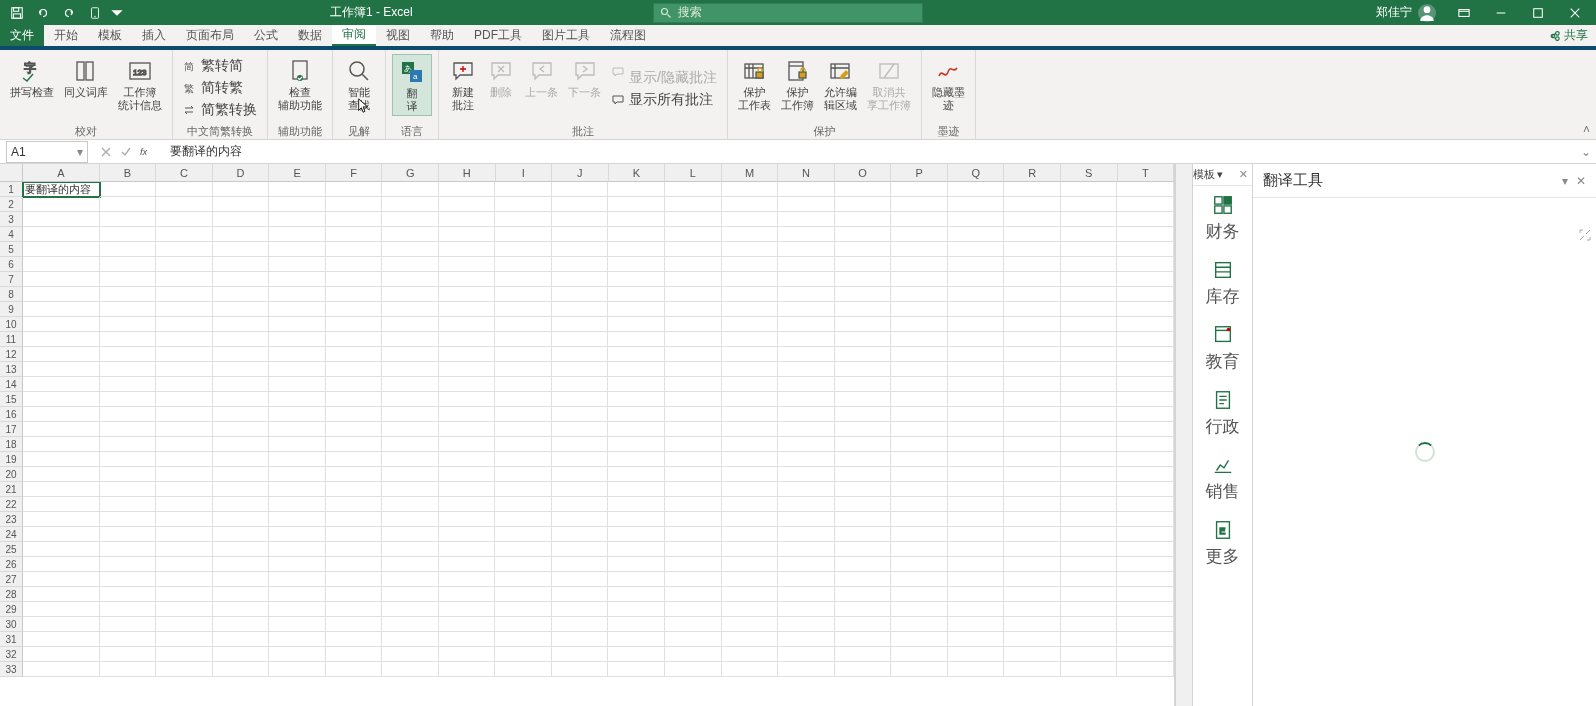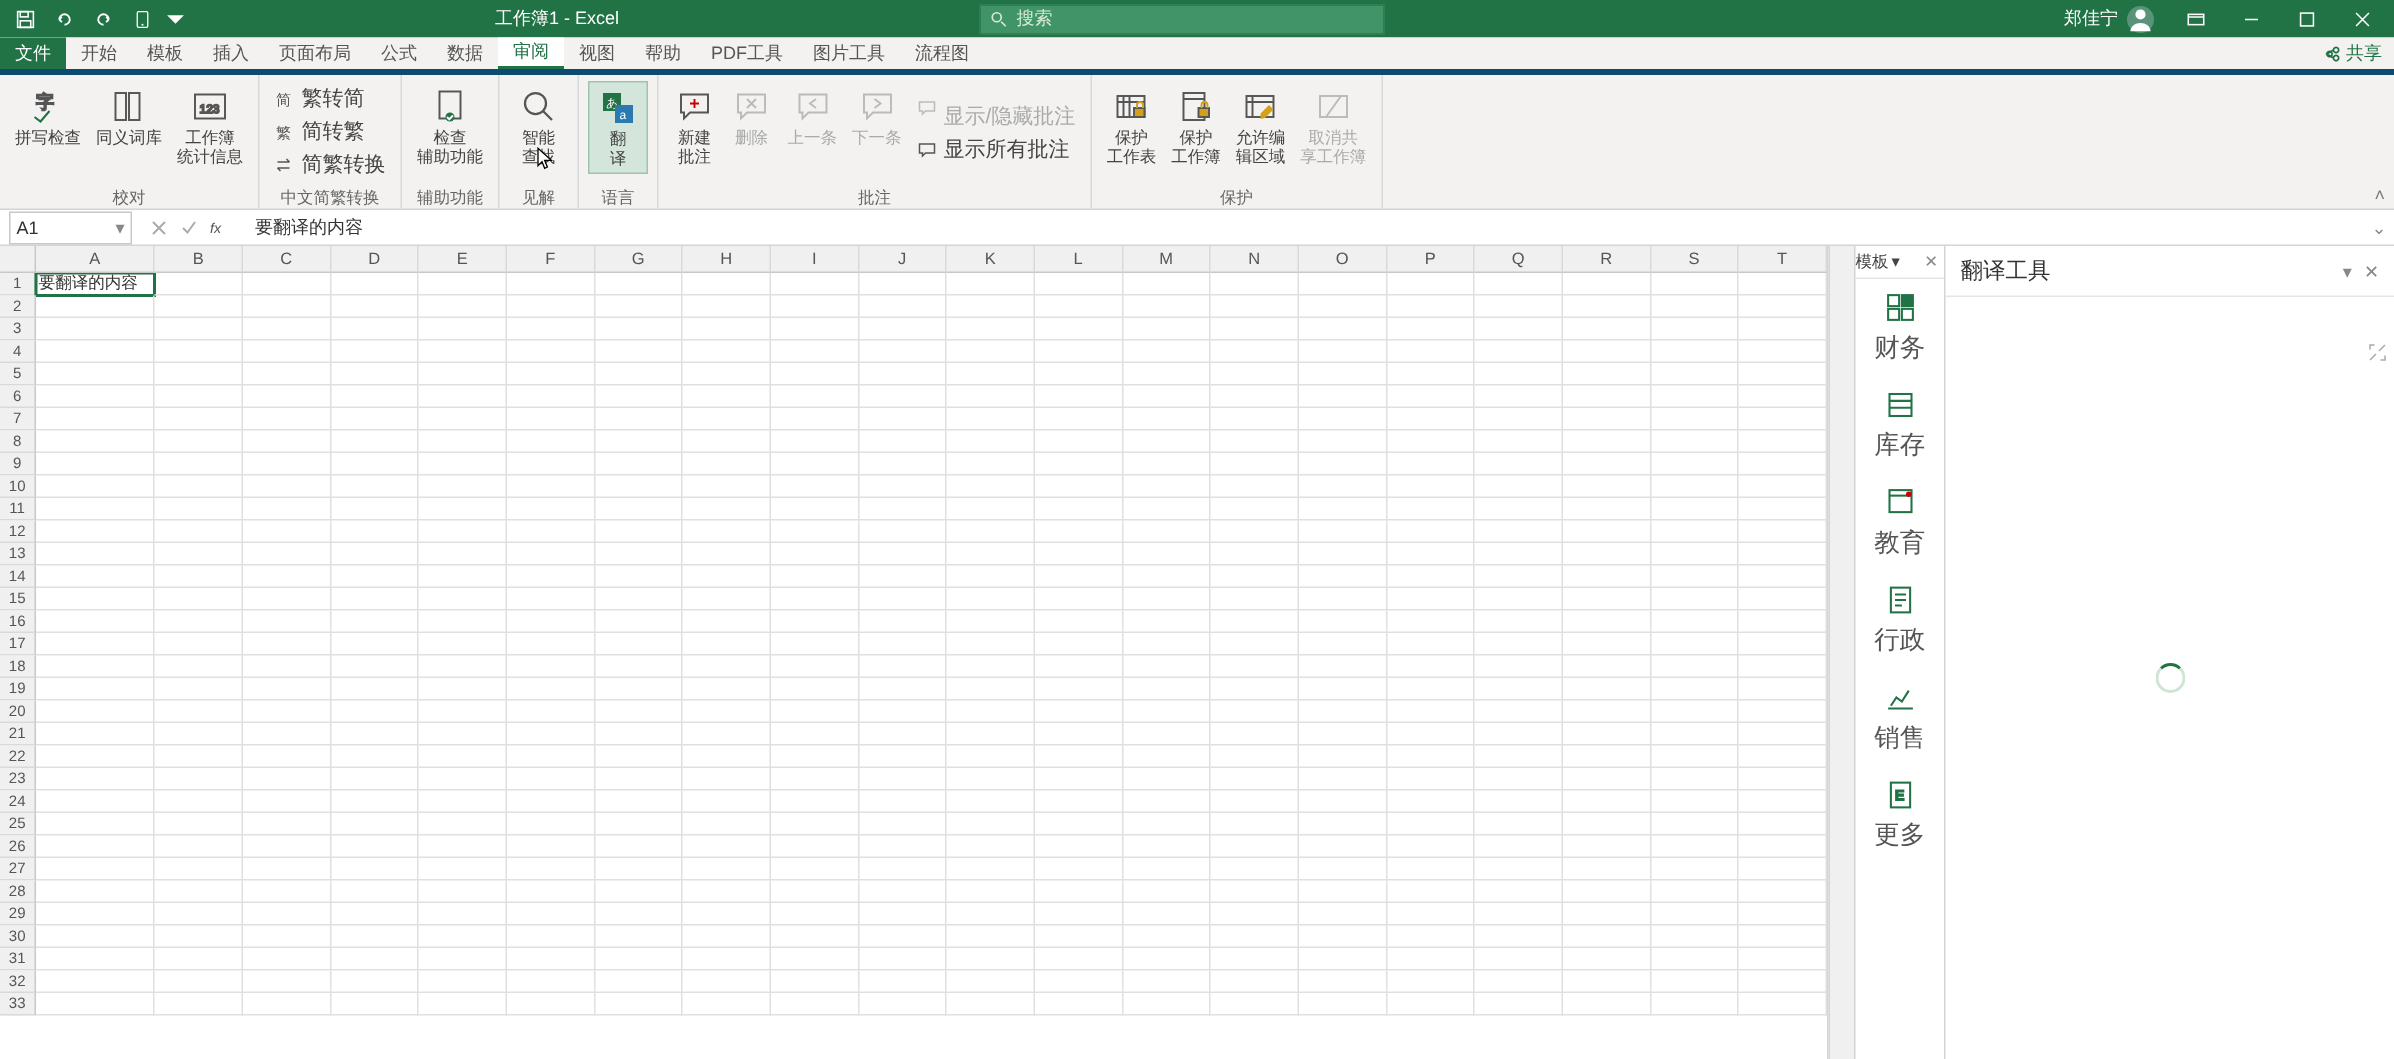--- a/index.html
+++ b/index.html
@@ -58,21 +58,21 @@
 .cell{width:59px;border-right:1px solid #e0e0e0;border-bottom:1px solid #e0e0e0;font-size:11px;padding:0 2px;line-height:15px;overflow:hidden;white-space:nowrap;}
 .cell.first{width:80px;}
 .cell.sel{outline:2px solid #217346;outline-offset:-1px;}
 .vscroll{width:17px;background:#f0f0f0;border-left:1px solid #d4d4d4;}
 .tpl-pane{width:60px;background:#fff;border-left:1px solid #d4d4d4;display:flex;flex-direction:column;}
 .tpl-head{height:22px;display:flex;align-items:center;justify-content:center;gap:2px;font-size:11px;color:#444;border-bottom:1px solid #e5e5e5;}
 .tpl-head .x{margin-left:auto;padding:0 4px;color:#888;}
 .tpl-item{display:flex;flex-direction:column;align-items:center;padding:8px 0;cursor:pointer;}
 .tpl-item svg{width:22px;height:22px;}
 .tpl-item span{font-size:17px;color:#555;margin-top:4px;}
-.trans-pane{width:300px;background:#fff;border-left:1px solid #d4d4d4;display:flex;flex-direction:column;}
+.trans-pane{width:344px;background:#fff;border-left:1px solid #d4d4d4;display:flex;flex-direction:column;}
 .trans-head{height:34px;display:flex;align-items:center;padding:0 10px;font-size:15px;color:#333;border-bottom:1px solid #e5e5e5;}
 .trans-head .ctrl{margin-left:auto;display:flex;gap:8px;color:#888;font-size:12px;}
 .trans-body{flex:1;display:flex;align-items:center;justify-content:center;position:relative;}
 .spinner{width:20px;height:20px;border:2px solid #cde5d7;border-top-color:#217346;border-radius:50%;animation:spin 1s linear infinite;}
 @keyframes spin{to{transform:rotate(360deg);}}
 .cursor-arrow{position:absolute;left:357px;top:98px;pointer-events:none;z-index:999;}
 .cursor-arrow svg{width:14px;height:16px;}
 .trans-expand{position:absolute;right:4px;top:30px;width:14px;height:14px;color:#aaa;}
 </style>
 </head>
@@ -388,20 +388,34 @@
               <path d="M8 20l10-14"></path>
             </svg>
           </div>
           <div class="rbtn-lbl">取消共
 享工作簿</div>
         </div>
     </div>
     <div class="rgroup-label">保护</div>
   </div>
 
+  <div class="rgroup">
+    <div class="rgroup-body">
+      <div class="rbtn">
+          <div class="rbtn-icon">
+            <svg viewBox="0 0 26 26" fill="none" stroke="#c0392b" stroke-width="1.6">
+              <path d="M4 18c3-8 6 4 9-4s5 2 9-4"></path>
+            </svg>
+          </div>
+          <div class="rbtn-lbl">隐藏墨
+迹</div>
+        </div>
+    </div>
+    <div class="rgroup-label">墨迹</div>
+  </div>
 
   <div class="collapse-caret">˄</div>
 </div>
 
 <div class="formula-bar">
   <div class="namebox">
       <span>A1</span>
       <span style="color:#888">▾</span>
     </div>
   <div class="fb-icons">

